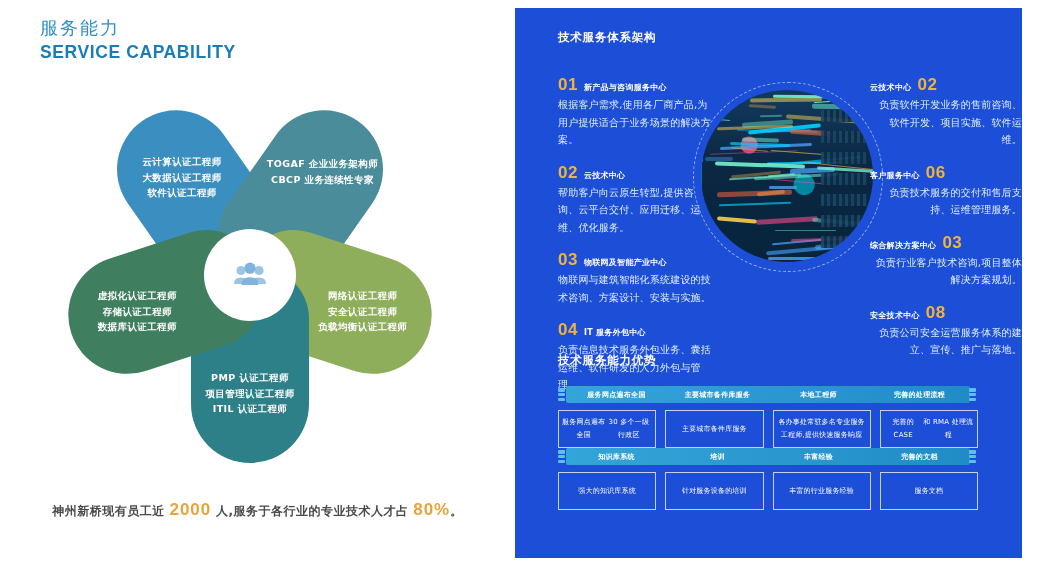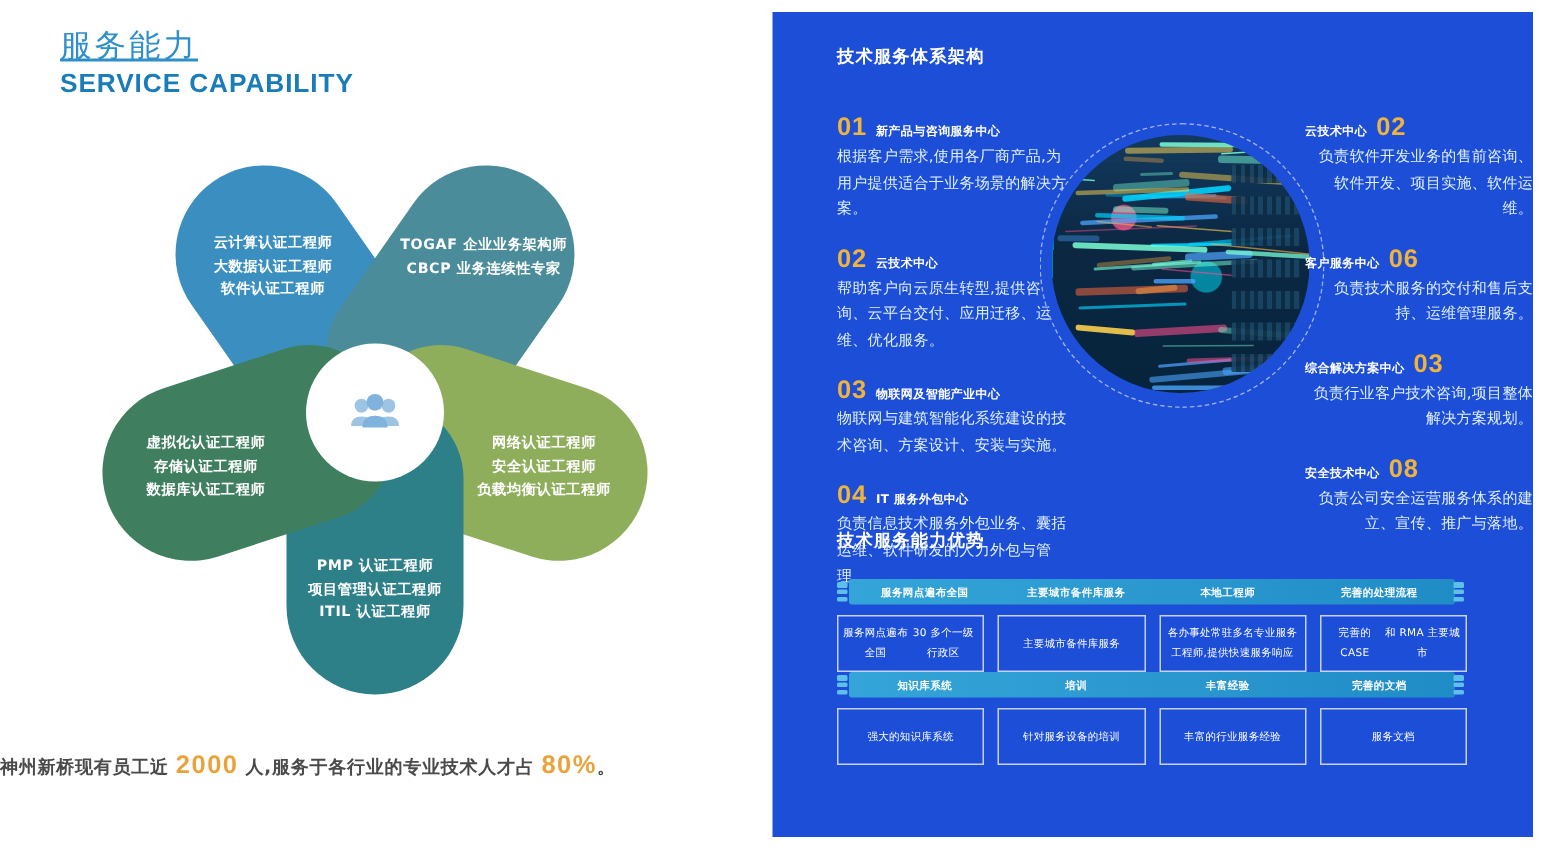--- a/index.html
+++ b/index.html
@@ -9,22 +9,22 @@
     background:#ffffff;
     font-family:"Liberation Sans","DejaVu Sans",sans-serif;
     overflow:hidden;position:relative;
   }
   .page{position:absolute;inset:0;}
 
   
   .left-pane{position:absolute;left:0;top:0;width:515px;height:576px;background:#fff;}
 
   .title-block{position:absolute;left:40px;top:18px;}
-  .title-cn{font-size:21px;font-weight:400;color:#2f8fc9;letter-spacing:2px;line-height:1.15;
-            font-family:"DejaVu Sans","Liberation Sans",sans-serif;text-decoration:underline;}
+  .title-cn{font-size:18px;font-weight:400;color:#2f8fc9;letter-spacing:2px;line-height:1.15;
+            font-family:"DejaVu Sans","Liberation Sans",sans-serif;}
   .title-en{font-size:17.5px;font-weight:bold;color:#1a7cb8;letter-spacing:0.6px;margin-top:3px;
             font-family:"Liberation Sans",sans-serif;}
 
   
   .flower{position:absolute;left:40px;top:95px;width:420px;height:360px;}
   .petal{
     position:absolute;left:50%;top:50%;
     width:118px;height:196px;
     margin-left:-59px;margin-top:-188px;
     border-radius:59px 59px 52px 52px;
@@ -49,21 +49,21 @@
     position:absolute;left:50%;top:50%;width:64px;height:64px;margin-left:-32px;margin-top:-32px;
     background:#ffffff;border-radius:50%;z-index:9;
     display:flex;align-items:center;justify-content:center;
   }
   .center-ring{
     position:absolute;left:50%;top:50%;width:92px;height:92px;margin-left:-46px;margin-top:-46px;
     background:#ffffff;border-radius:50%;z-index:8;
   }
 
   .caption{
-    position:absolute;left:0;top:500px;width:515px;text-align:left;
+    position:absolute;left:0;top:500px;width:515px;text-align:center;
     font-size:12px;color:#4a4a4a;font-weight:bold;letter-spacing:0.5px;
     font-family:"DejaVu Sans","Liberation Sans",sans-serif;
   }
   .caption .num{color:#e8a33d;font-size:17px;font-weight:bold;letter-spacing:1px;
                  font-family:"Liberation Sans",sans-serif;}
 
   
   .right-panel{
     position:absolute;left:515px;top:8px;width:507px;height:550px;
     background:#1d4ed8;overflow:hidden;
@@ -362,21 +362,21 @@
             </div>
             <div class="body-cell">
               <div>主要城市</div>
               <div>备件库服务</div>
             </div>
             <div class="body-cell">
               <div>各办事处常驻多名专业服务工程师,提供快速服务响应</div>
             </div>
             <div class="body-cell">
               <div>完善的 CASE</div>
-              <div>和 RMA 主要城市</div>
+              <div>和 RMA 处理流程</div>
             </div>
           </div>
         </div>
         <div class="tbl-block">
           <div class="deco l">
             <span></span>
             <span></span>
             <span></span>
           </div>
           <div class="deco r">

